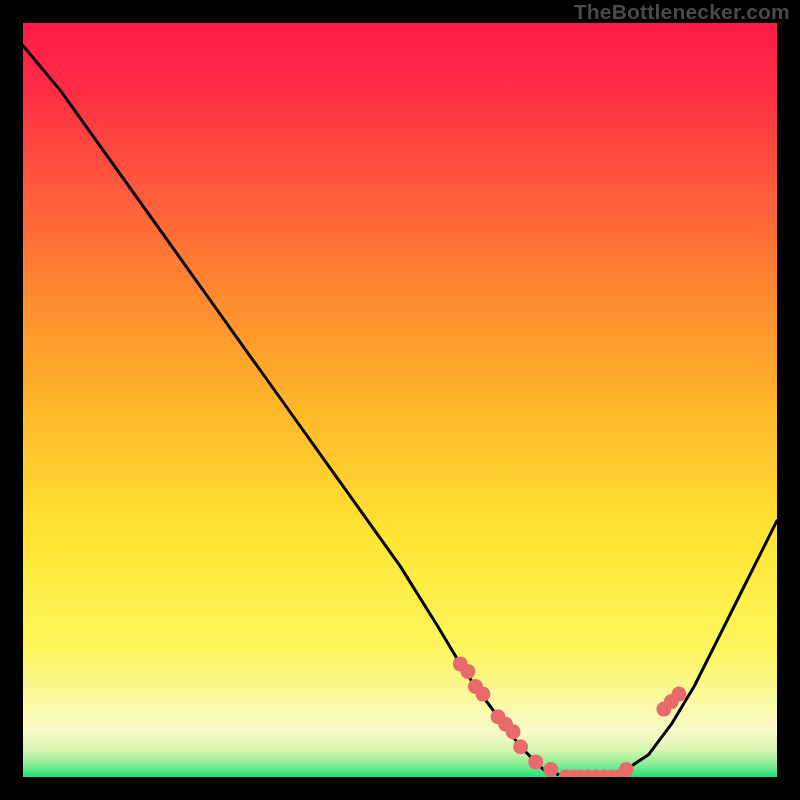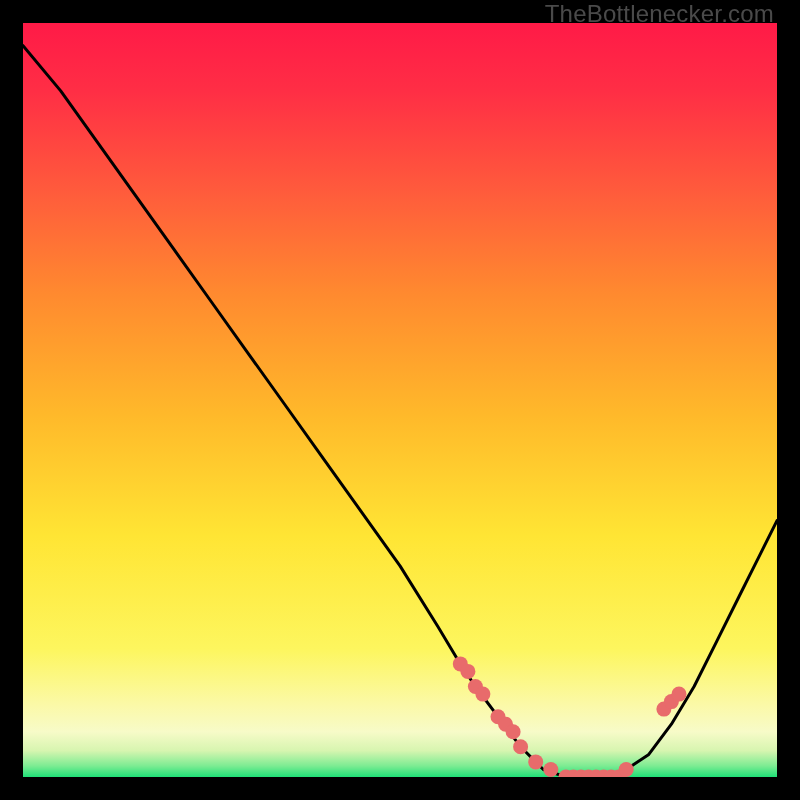--- a/index.html
+++ b/index.html
@@ -22,23 +22,23 @@
   .plot {
     position: absolute;
     left: 0;
     top: 0;
     width: 754px;
     height: 754px;
   }
   .watermark {
     position: absolute;
     top: 0px;
-    right: 26px;
-    font-size: 24px;
-    font-weight: 400;
+    right: 10px;
+    font-size: 21px;
+    font-weight: 700;
     color: #4a4a4a;
     letter-spacing: 0.2px;
     user-select: none;
   }
 </style>
 </head>
 <body>
 
 <div class="frame">
   <svg class="plot" viewBox="0 0 754 754" preserveAspectRatio="none">

